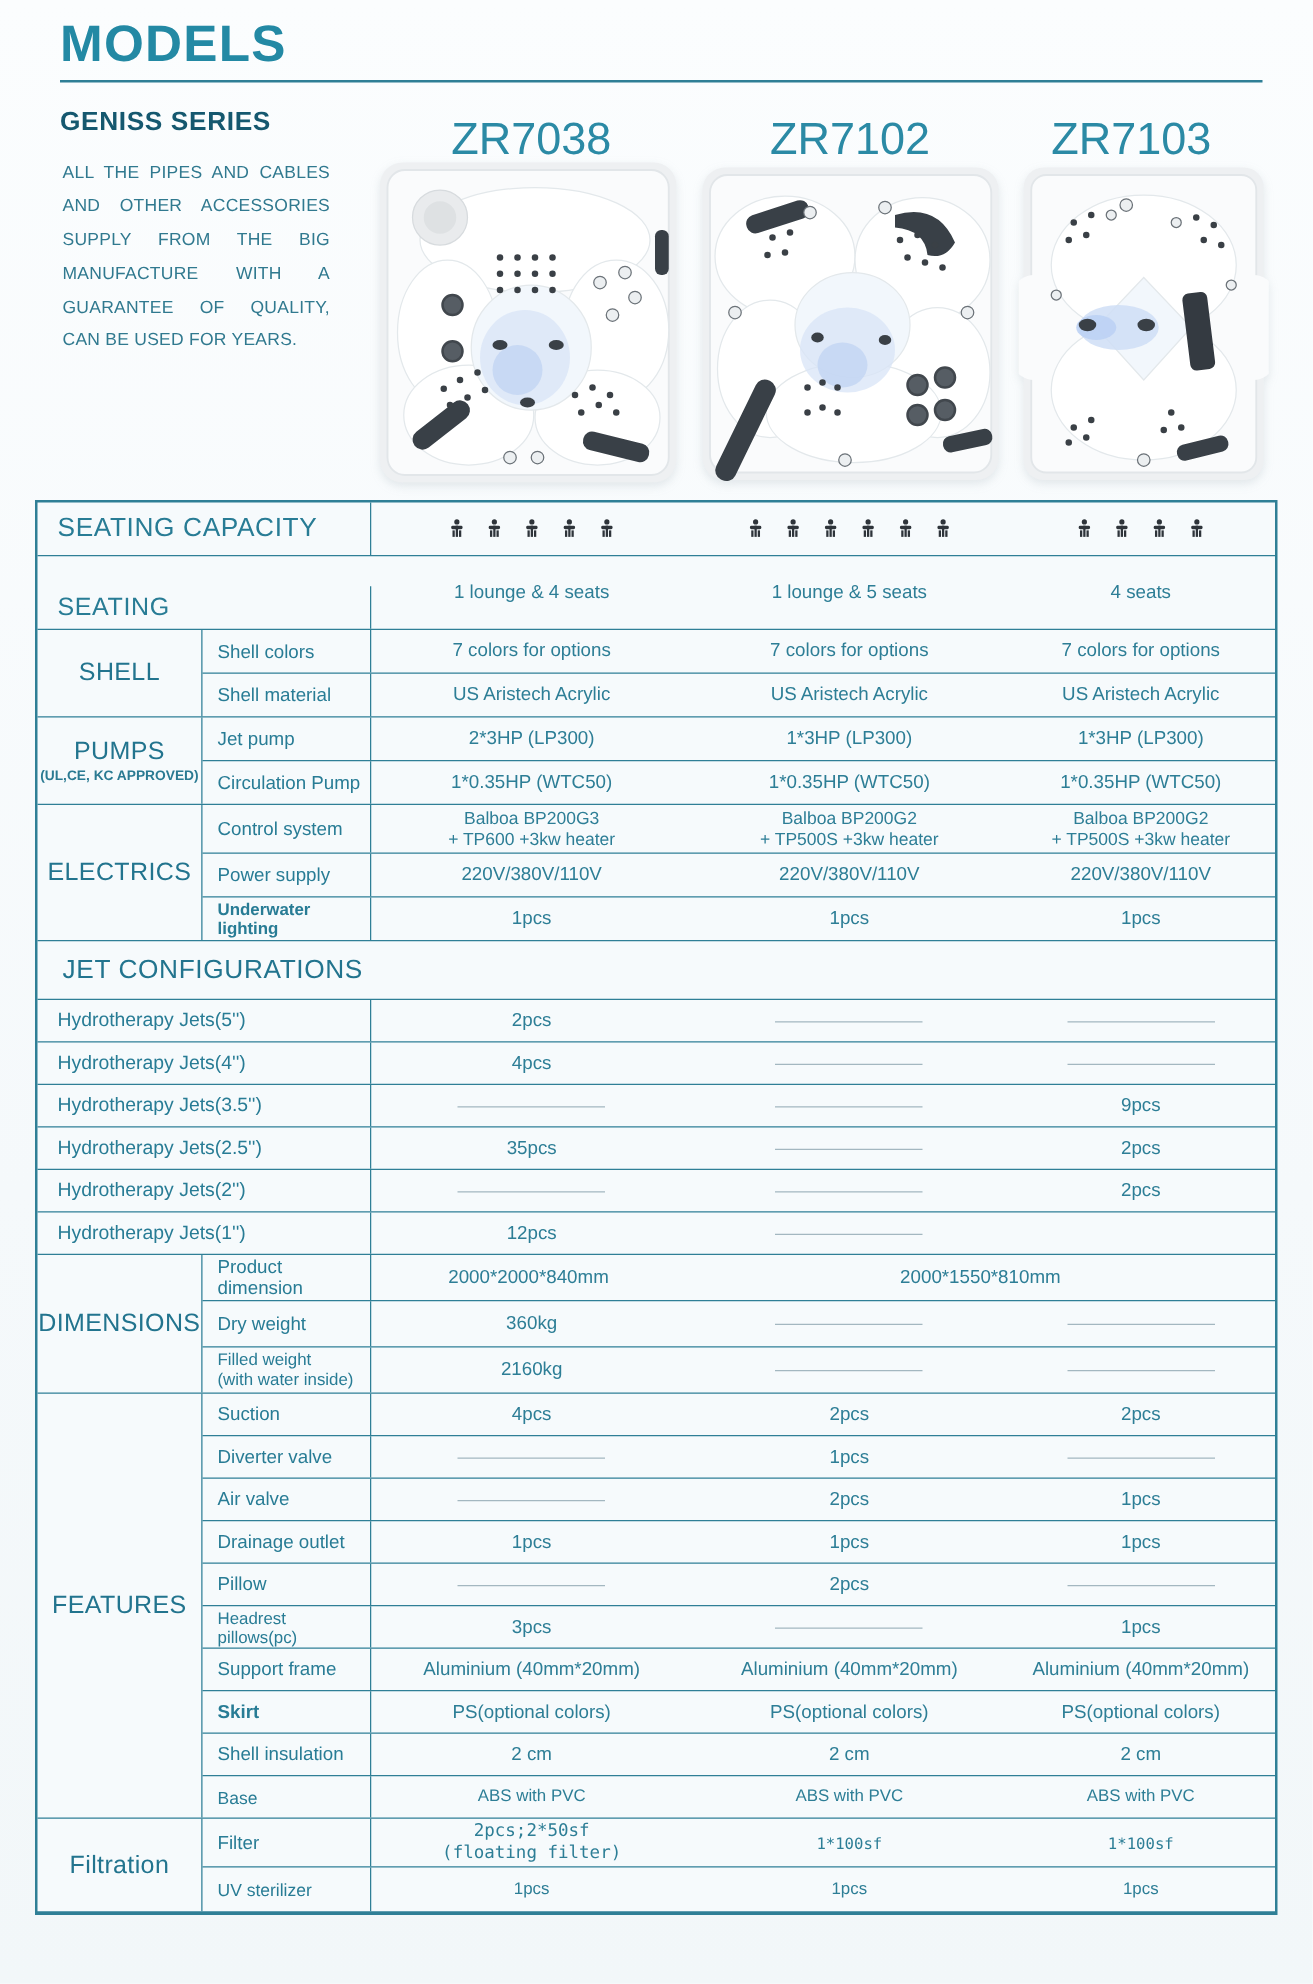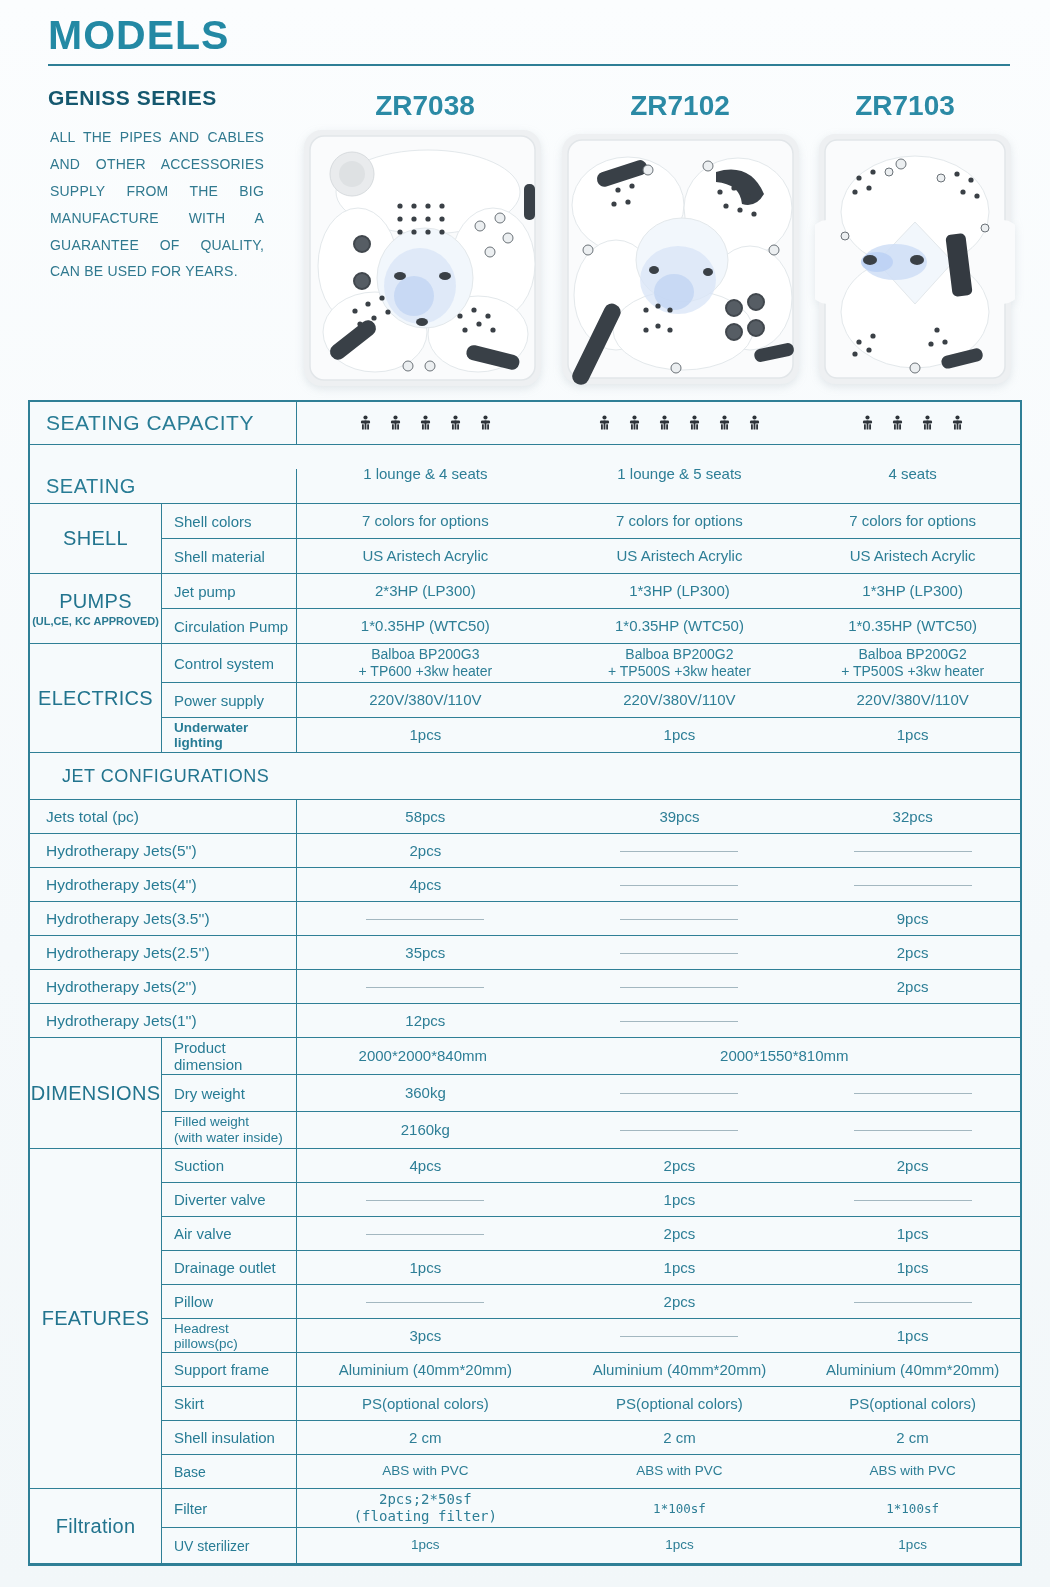--- a/index.html
+++ b/index.html
@@ -15,21 +15,21 @@
   html,body{width:1050px;height:1587px;}
   body{
     font-family:"Liberation Sans", sans-serif;
     background:linear-gradient(180deg,#fbfdfe 0%,#f5f9fb 60%,#f2f7f9 100%);
     position:relative;overflow:hidden;color:var(--txt);
   }
   h1.title{left:48px;top:12px;font-size:41px;font-weight:800;color:var(--teal);letter-spacing:1px;position:absolute;}
   .rule{left:48px;top:64px;width:962px;height:2px;background:var(--border);position:absolute;}
   .series{left:48px;top:86px;font-size:21px;font-weight:600;color:var(--teal-dark);letter-spacing:.5px;position:absolute;}
   .intro{left:50px;top:124px;width:214px;font-size:14px;line-height:1.92;color:#30798f;text-align:justify;position:absolute;letter-spacing:.2px;}
-  .model-name{position:absolute;top:90px;font-size:28px;color:#2b8aa5;font-weight:700;transform:translateX(-50%);}
+  .model-name{position:absolute;top:90px;font-size:36px;color:#2b8aa5;font-weight:400;transform:translateX(-50%);}
   .tub{position:absolute;}
   .tub svg{display:block;filter:drop-shadow(0 3px 4px rgba(120,140,150,.18));}
 
   
   #spec-table{
     position:absolute;left:28px;top:400px;width:994px;
     border:2px solid var(--border);border-bottom:3px solid var(--border);
     background:var(--cellbg);
   }
   .t-sec{display:flex;border-top:1.5px solid var(--border);}
@@ -50,21 +50,21 @@
   .sublbl .l2{font-size:13.5px;line-height:1.15;}
   .vals{flex:1;display:flex;}
   .val{display:flex;flex-direction:column;align-items:center;justify-content:center;font-size:15px;color:var(--txt);text-align:center;line-height:1.2;}
   .val.c0{flex:0 0 35.5%;}
   .val.c1{flex:0 0 34.8%;}
   .val.c2{flex:1;}
   .val .line{font-size:14px;}
   .mono .val{font-family:"DejaVu Sans Mono", monospace;font-size:12.5px;}
   .condensed .val{font-size:13.5px;}
   .condensed .sublbl{font-size:14px;}
-  .t-header .hdr{flex:1;display:flex;align-items:center;padding-left:32px;font-size:18px;letter-spacing:.5px;color:#22748e;font-weight:500;}
+  .t-header .hdr{flex:1;display:flex;align-items:center;padding-left:20px;font-size:21px;letter-spacing:.5px;color:#22748e;font-weight:500;}
   .dash{width:118px;border-bottom:1.5px solid var(--dash);height:2px;}
   .icons{display:flex;gap:17px;align-items:center;justify-content:center;}
   .icons svg{display:block;}
 </style>
 </head>
 <body>
 
 <h1 class="title">MODELS</h1>
 <div class="rule"></div>
 <div class="series">GENISS SERIES</div>
@@ -445,28 +445,20 @@
             <div class="val c1" style="min-height: 34px;">1pcs</div>
             <div class="val c2" style="min-height: 34px;">1pcs</div>
           </div>
         </div>
       </div>
     </div>
     <div class="t-sec t-header">
       <div class="hdr" style="min-height: 46px;">JET CONFIGURATIONS</div>
     </div>
     <div class="t-sec">
-      <div class="lblcell lbl-row" style="min-height: 33px;">Jets total (pc)</div>
-      <div class="vals">
-        <div class="val c0" style="min-height: 33px;">58pcs</div>
-        <div class="val c1" style="min-height: 33px;">39pcs</div>
-        <div class="val c2" style="min-height: 33px;">32pcs</div>
-      </div>
-    </div>
-    <div class="t-sec">
       <div class="lblcell lbl-row" style="min-height: 33px;">Hydrotherapy Jets(5'')</div>
       <div class="vals">
         <div class="val c0" style="min-height: 33px;">2pcs</div>
         <div class="val c1" style="min-height: 33px;">
           <div class="dash"></div>
         </div>
         <div class="val c2" style="min-height: 33px;">
           <div class="dash"></div>
         </div>
       </div>
@@ -634,21 +626,21 @@
         </div>
         <div class="grow">
           <div class="sublbl" style="min-height: 33px;">Support frame</div>
           <div class="vals">
             <div class="val c0" style="min-height: 33px;">Aluminium  (40mm*20mm)</div>
             <div class="val c1" style="min-height: 33px;">Aluminium  (40mm*20mm)</div>
             <div class="val c2" style="min-height: 33px;">Aluminium  (40mm*20mm)</div>
           </div>
         </div>
         <div class="grow">
-          <div class="sublbl" style="min-height: 33px;">Skirt</div>
+          <div class="sublbl" style="min-height: 33px; font-weight: bold;">Skirt</div>
           <div class="vals">
             <div class="val c0" style="min-height: 33px;">PS(optional colors)</div>
             <div class="val c1" style="min-height: 33px;">PS(optional colors)</div>
             <div class="val c2" style="min-height: 33px;">PS(optional colors)</div>
           </div>
         </div>
         <div class="grow">
           <div class="sublbl" style="min-height: 33px;">Shell insulation</div>
           <div class="vals">
             <div class="val c0" style="min-height: 33px;">2 cm</div>

